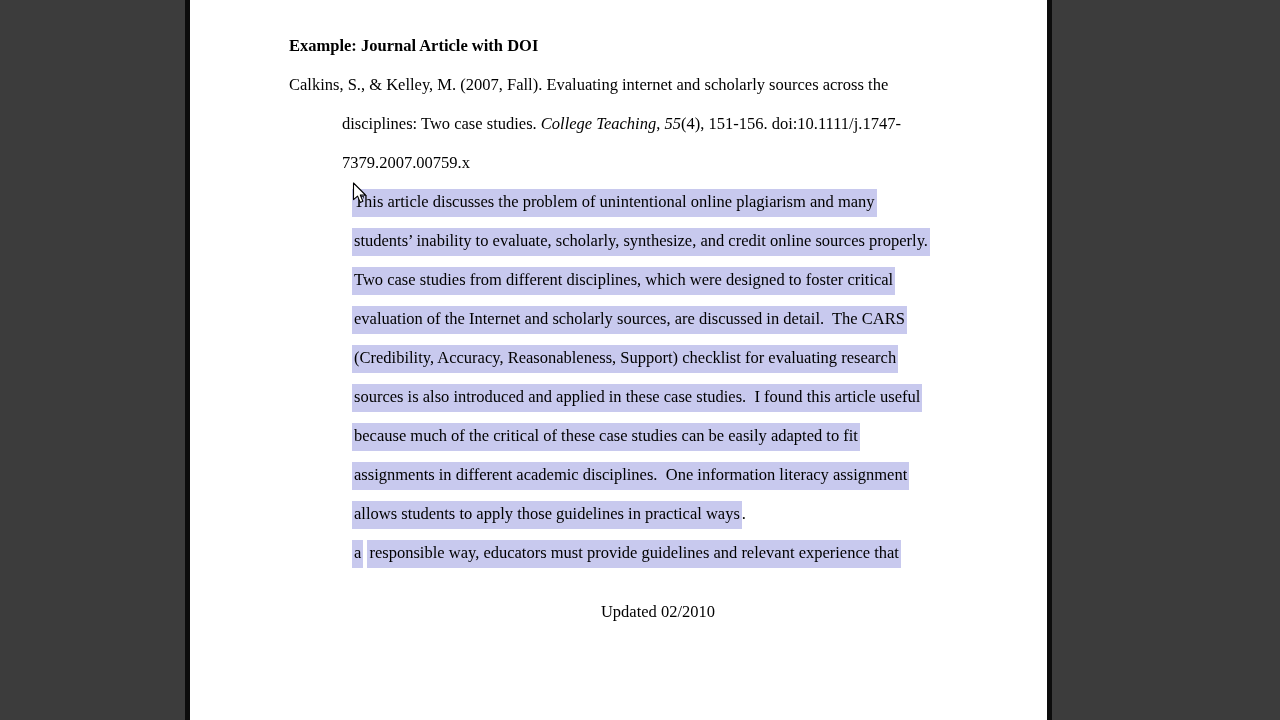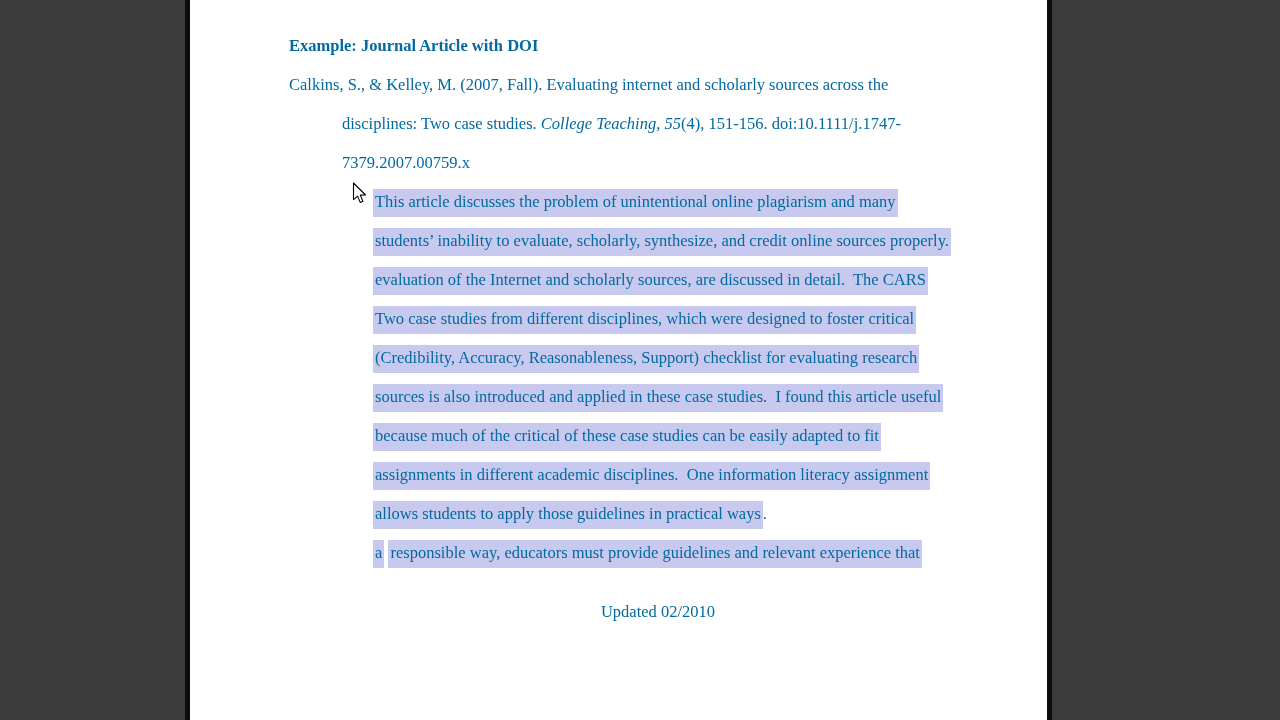--- a/index.html
+++ b/index.html
@@ -25,33 +25,33 @@
     border-left: 5px solid var(--edge-color, #0c0c0c);
     border-right: 5px solid var(--edge-color, #0c0c0c);
   }
   .content {
     position: absolute;
     left: 99px;
     top: 26px;
     right: 20px;
     font-size: 16.5px;
     line-height: 39px;
-    color: #0369a1;
+    color: #000000;
   }
   .line {
     white-space: pre-wrap;
   }
   .heading {
     font-weight: bold;
   }
   .hang {
     padding-left: 53px;
   }
   .annotation {
-    margin-left: 84px;
+    margin-left: 63px;
   }
   .italic {
     font-style: italic;
     text-align: right;
   }
   .hl {
     background: var(--selection, #c8c9ee);
     padding: 3px 2px 6px 2px;
   }
   .footer-line {
@@ -76,22 +76,22 @@
 
     <div>
         <div class="line"><span>Calkins, S., &amp; Kelley, M. (2007, Fall). Evaluating internet and scholarly sources across the</span></div>
         <div class="line hang"><span>disciplines: Two case studies. </span><span class="italic">College Teaching</span><span>, </span><span class="italic">55</span><span>(4), 151-156. doi:10.1111/j.1747-</span></div>
         <div class="line hang"><span>7379.2007.00759.x</span></div>
       </div>
 
     <div class="annotation">
         <div class="line"><span class="hl">This article discusses the problem of unintentional online plagiarism and many</span></div>
         <div class="line"><span class="hl">students’ inability to evaluate, scholarly, synthesize, and credit online sources properly.</span></div>
+        <div class="line"><span class="hl">Two case studies from different disciplines, which were designed to foster critical</span></div>
         <div class="line"><span class="hl">evaluation of the Internet and scholarly sources, are discussed in detail.  The CARS</span></div>
-        <div class="line"><span class="hl">Two case studies from different disciplines, which were designed to foster critical</span></div>
         <div class="line"><span class="hl">(Credibility, Accuracy, Reasonableness, Support) checklist for evaluating research</span></div>
         <div class="line"><span class="hl">sources is also introduced and applied in these case studies.  I found this article useful</span></div>
         <div class="line"><span class="hl">because much of the critical of these case studies can be easily adapted to fit</span></div>
         <div class="line"><span class="hl">assignments in different academic disciplines.  One information literacy assignment</span></div>
         <div class="line"><span class="hl">allows students to apply those guidelines in practical ways</span><span>.</span></div>
         <div class="line"><span class="hl">a</span><span> </span><span class="hl">responsible way, educators must provide guidelines and relevant experience that</span></div>
       </div>
 
     <div class="line footer-line">Updated 02/2010</div>
   </div>

